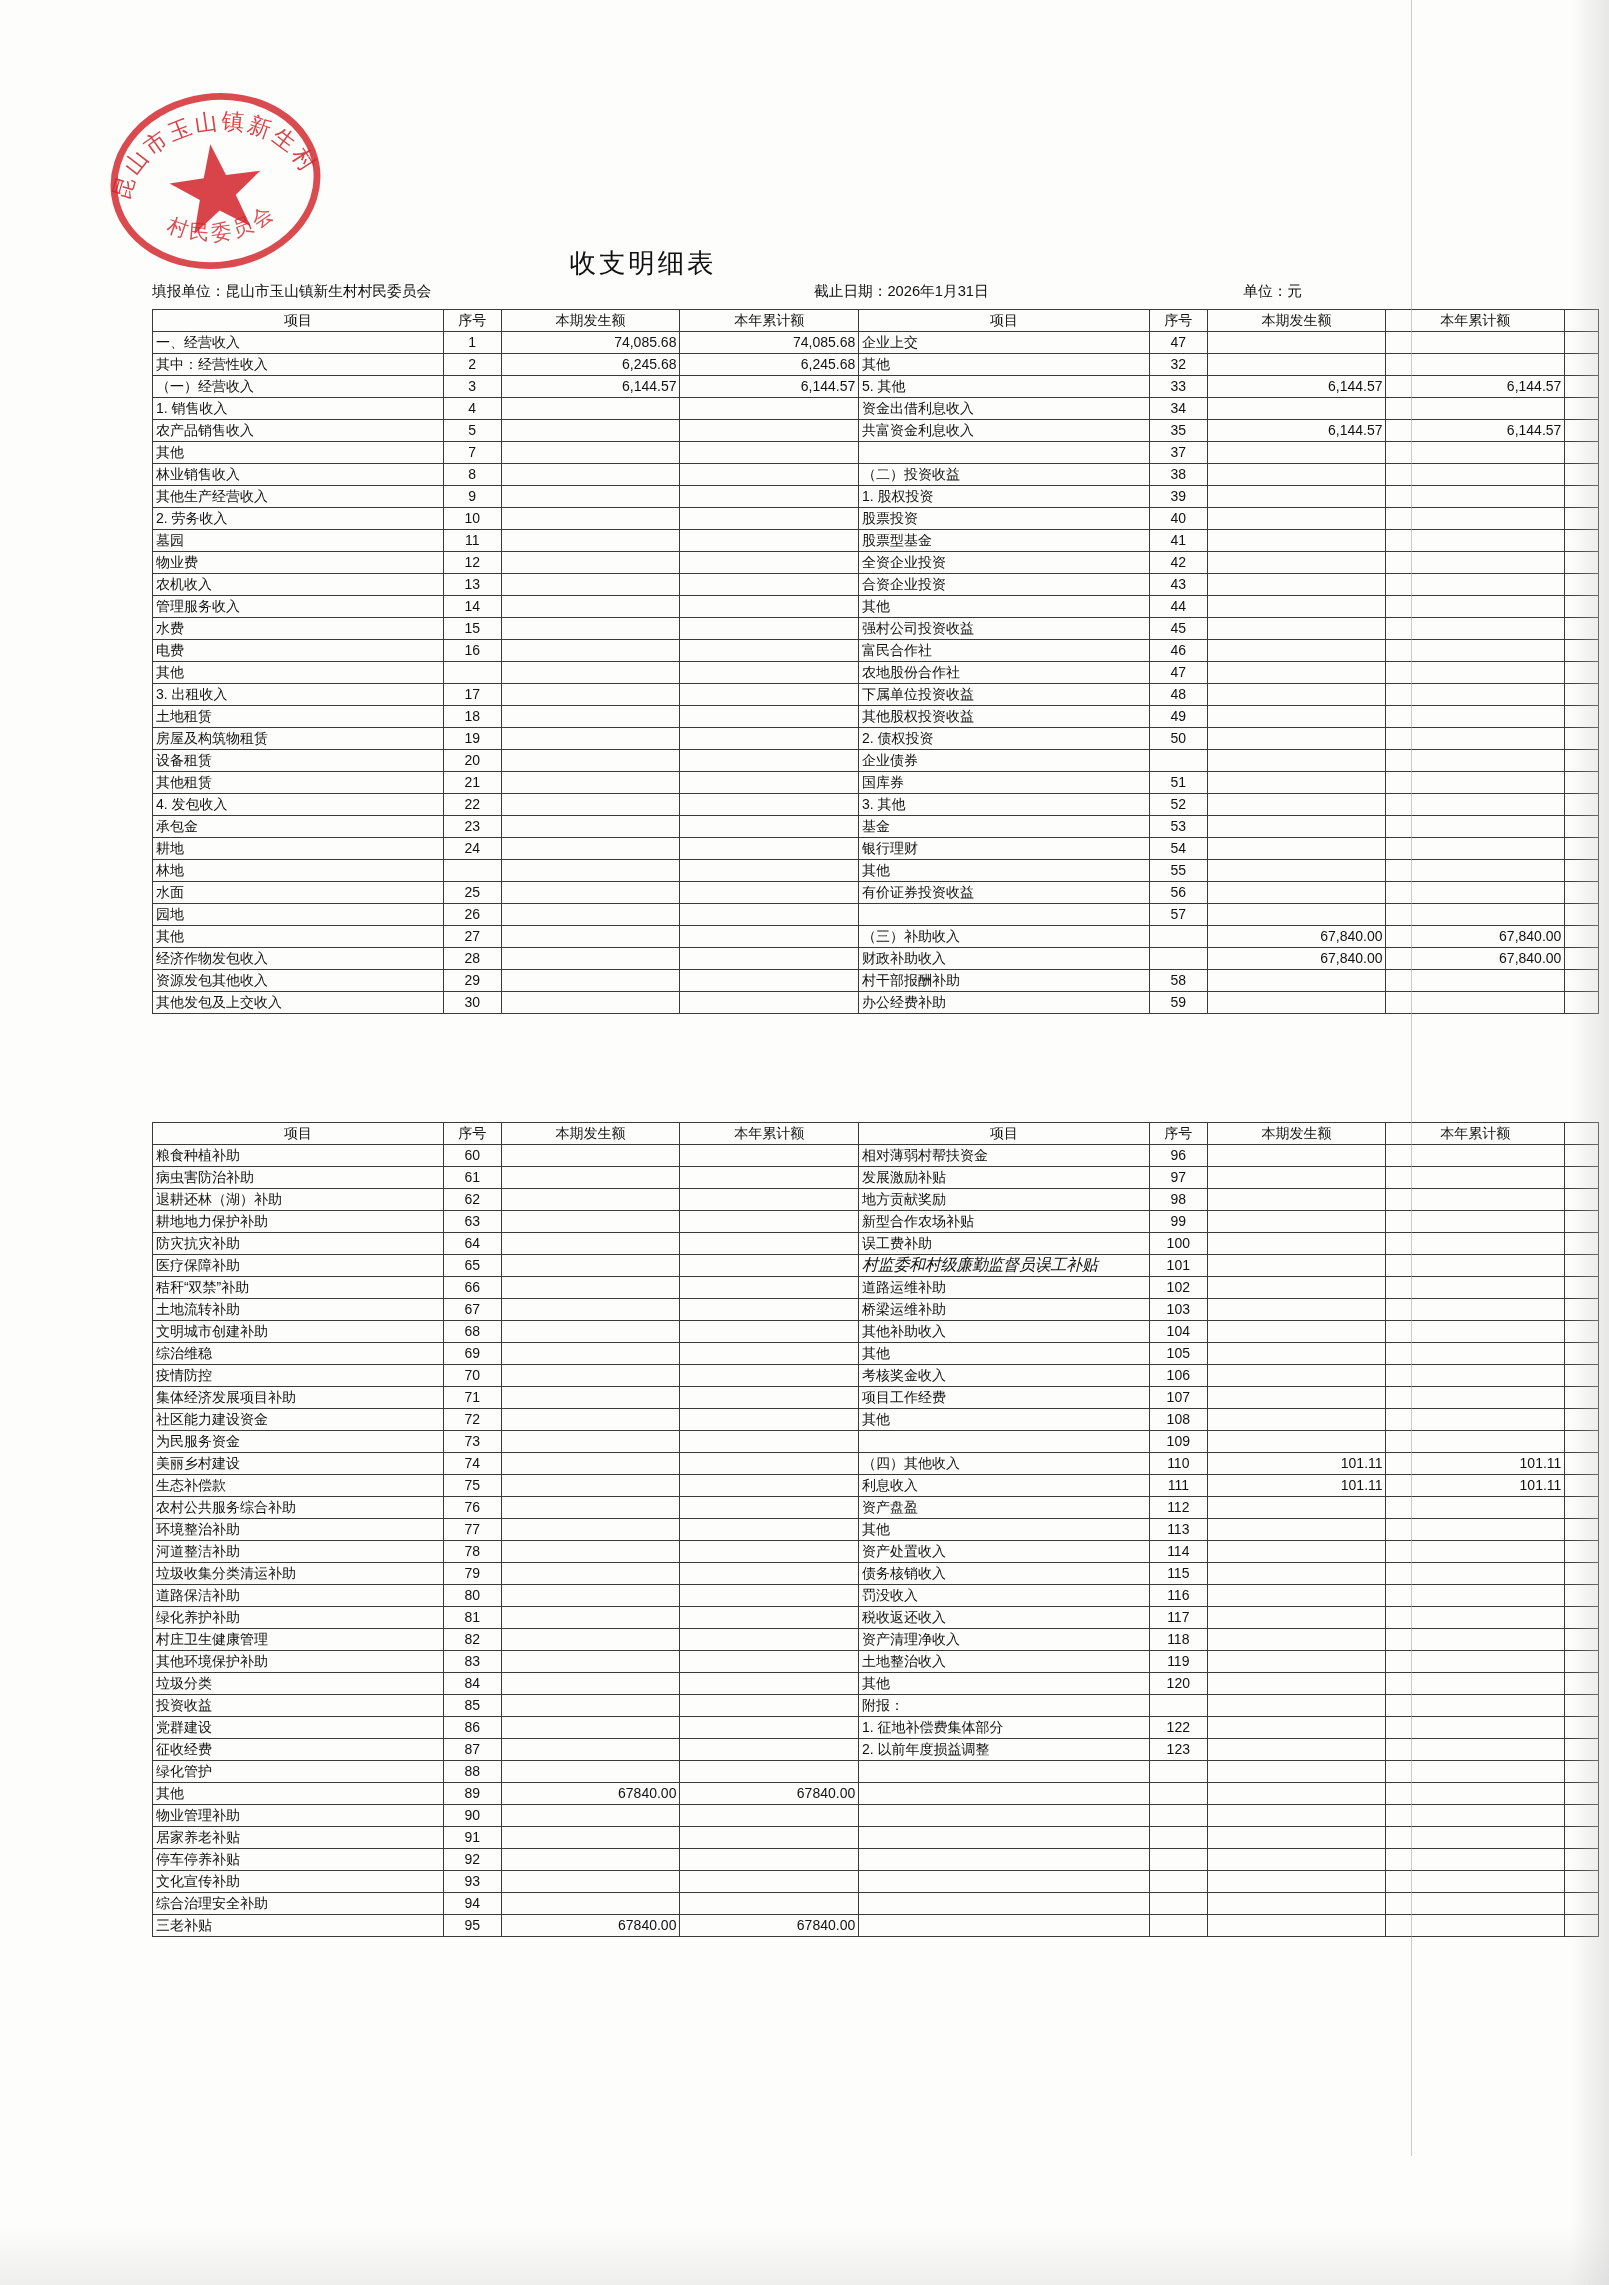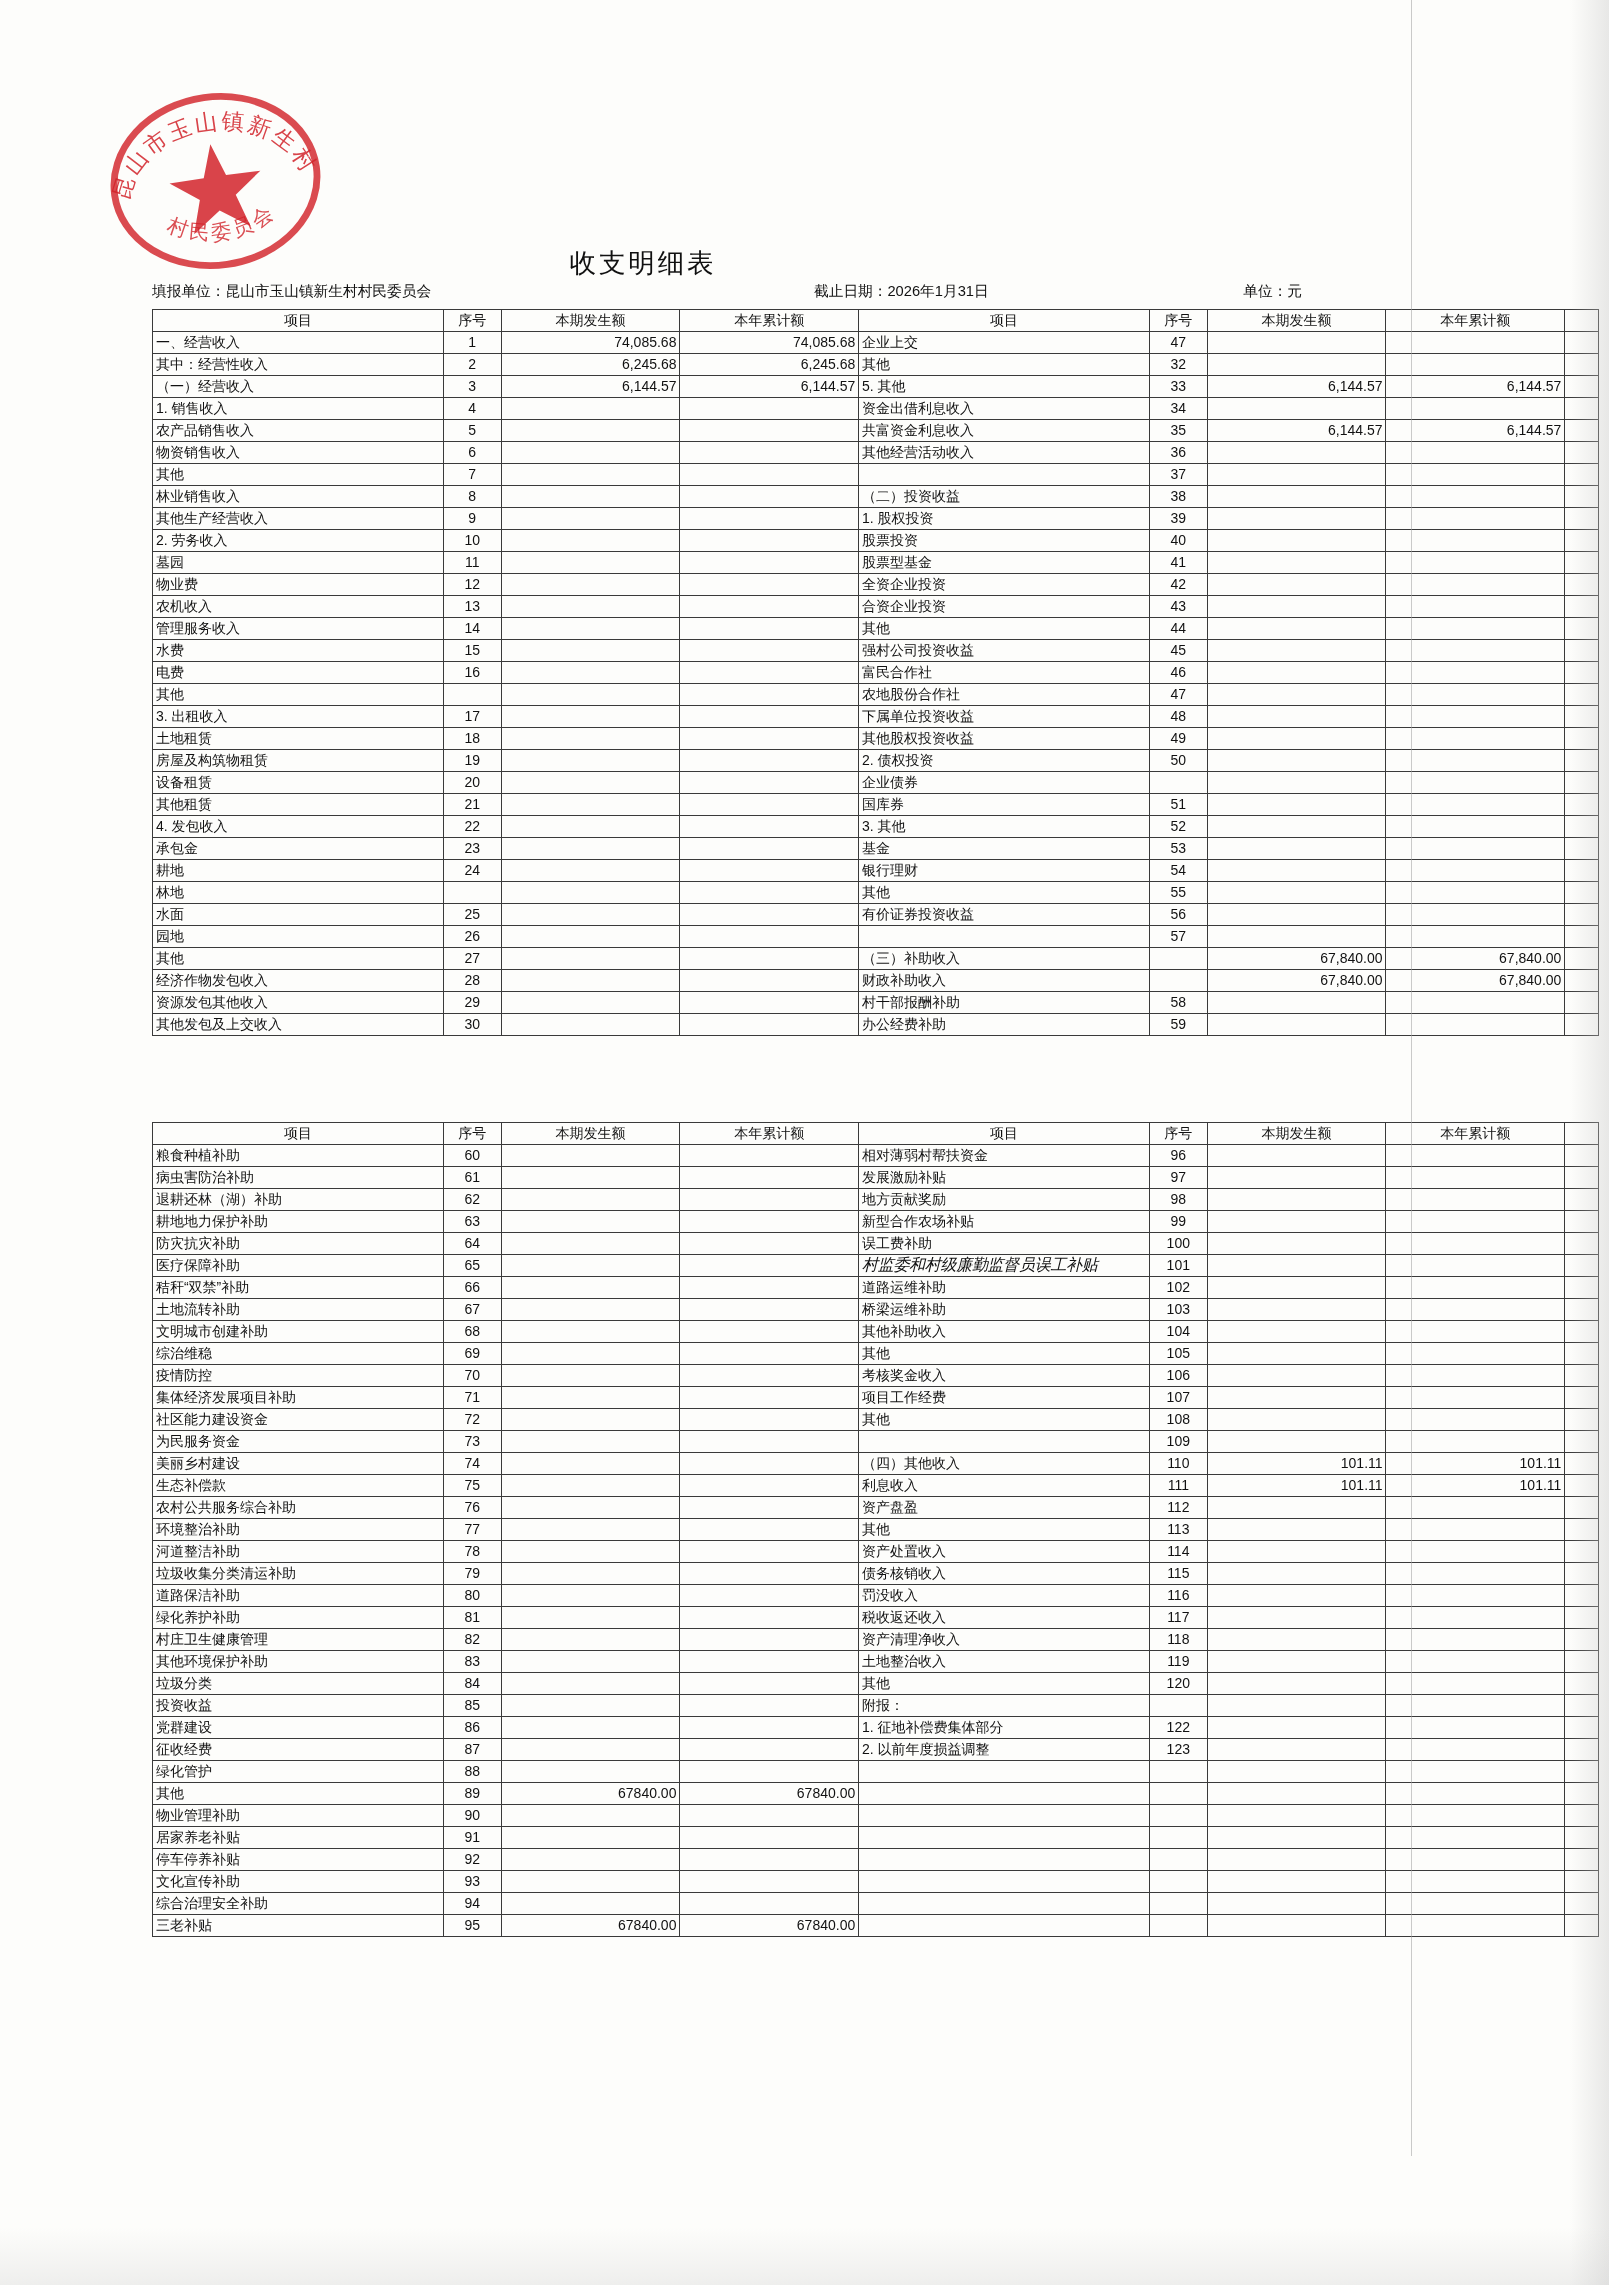--- a/index.html
+++ b/index.html
@@ -176,31 +176,20 @@
           <td class="c-no">5</td>
           <td class="c-amt"></td>
           <td class="c-amt"></td>
           <td class="c-item ind2">共富资金利息收入</td>
           <td class="c-no">35</td>
           <td class="c-amt">6,144.57</td>
           <td class="c-amt">6,144.57</td>
           <td class="c-pad"></td>
         </tr>
         <tr>
-          <td class="c-item ind2">物资销售收入</td>
-          <td class="c-no">6</td>
-          <td class="c-amt"></td>
-          <td class="c-amt"></td>
-          <td class="c-item ind2">其他经营活动收入</td>
-          <td class="c-no">36</td>
-          <td class="c-amt"></td>
-          <td class="c-amt"></td>
-          <td class="c-pad"></td>
-        </tr>
-        <tr>
           <td class="c-item ind2">其他</td>
           <td class="c-no">7</td>
           <td class="c-amt"></td>
           <td class="c-amt"></td>
           <td class="c-item ind2"></td>
           <td class="c-no">37</td>
           <td class="c-amt"></td>
           <td class="c-amt"></td>
           <td class="c-pad"></td>
         </tr>

